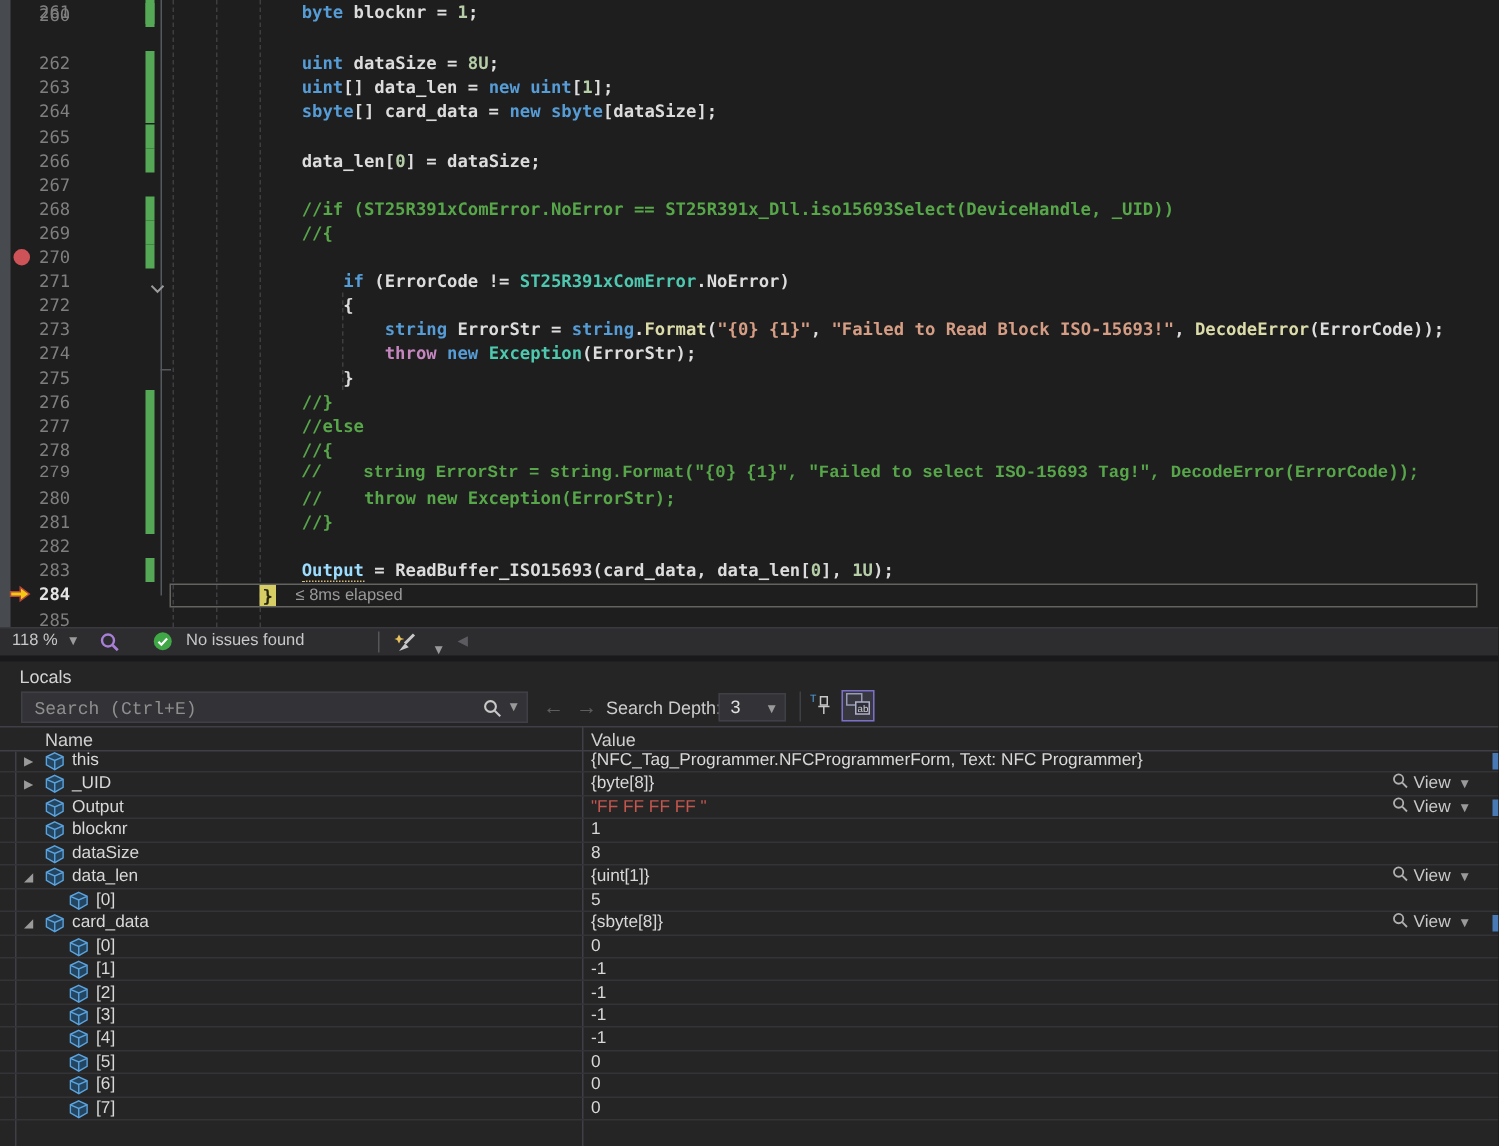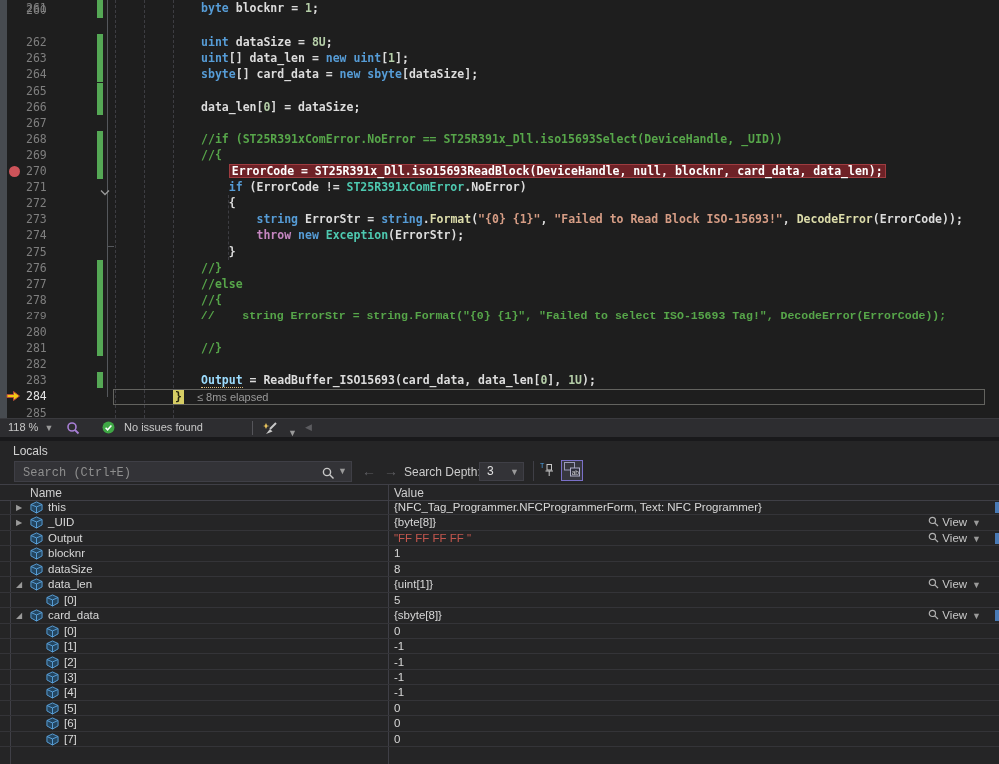--- a/index.html
+++ b/index.html
@@ -9,21 +9,21 @@
   
   #editor{position:absolute;left:0;top:0;width:999px;height:418px;background:#1e1e1e;overflow:hidden;}
   #left-strip{position:absolute;left:0;top:0;width:7px;height:418px;background:#474b50;}
   .iguide{position:absolute;width:0;border-left:1px dashed #3d3d42;}
   #struct-line{position:absolute;left:107px;top:0;width:0;height:397px;border-left:1px solid #55585c;}
   #struct-tick{position:absolute;left:107px;top:246px;width:7px;height:0;border-top:1px solid #55585c;}
 
   .code-line{position:absolute;left:0;width:999px;height:16.1px;line-height:16.1px;
     font-family:"DejaVu Sans Mono",monospace;font-size:11.5px;font-weight:bold;}
   .ln{position:absolute;left:26px;width:52px;text-align:left;color:#7f7f7f;font-weight:normal;}
-  .current .ln{color:#e4e4e4;font-weight:normal;}
+  .current .ln{color:#e4e4e4;font-weight:bold;}
   .gbar{position:absolute;left:97px;top:0;bottom:0;width:6px;background:#55a855;}
   .bp{position:absolute;left:9px;top:3px;width:11px;height:11px;border-radius:50%;background:#cd5359;}
   .cur-arrow{position:absolute;left:6px;top:2px;}
   .fold{position:absolute;left:100px;top:5px;}
   .code{position:absolute;left:118px;white-space:pre;color:#dcdcdc;}
   .tk-k{color:#569cd6}.tk-ctl{color:#c586c0}.tk-ty{color:#4ec9b0}.tk-m{color:#dcdcaa}
   .tk-n{color:#b5cea8}.tk-s{color:#d69d85}.tk-c{color:#57a64a}.tk-v{color:#dcdcdc}.tk-d{color:#dcdcdc}
   .tk-hl{color:#ffffff}
   .tk-prop{color:#9cdcfe;border-bottom:1px dotted #d7ba7d;}
   .bphl{background:#6e2227;box-shadow:inset 0 0 0 1px #9e3c40;color:#fff;padding:0 3px;}
@@ -148,21 +148,20 @@
         </div>
         <div class="code-line" style="top: 146.9px;">
           <span class="ln">269</span>
           <div class="gbar"></div>
           <span class="code">            <span class="tk-c">//{</span></span>
         </div>
         <div class="code-line" style="top: 163px;">
           <span class="bp"></span>
           <span class="ln">270</span>
           <div class="gbar"></div>
-          <span class="code">                <span class="bphl"><span class="tk-hl">ErrorCode = ST25R391x_Dll.iso15693ReadBlock(DeviceHandle, null, blocknr, card_data, data_len);</span></span></span>
         </div>
         <div class="code-line" style="top: 179.1px;">
           <span class="ln">271</span>
           <span class="fold"><svg width="10" height="7" viewBox="0 0 10 7">
               <polyline points="1,1.5 5,5.5 9,1.5" fill="none" stroke="#9a9a9a" stroke-width="1.3"></polyline>
             </svg></span>
           <span class="code">                <span class="tk-k">if</span><span class="tk-d"> (</span><span class="tk-v">ErrorCode</span><span class="tk-d"> != </span><span class="tk-ty">ST25R391xComError</span><span class="tk-d">.</span><span class="tk-v">NoError</span><span class="tk-d">)</span></span>
         </div>
         <div class="code-line" style="top: 195.2px;">
           <span class="ln">272</span>
@@ -196,20 +195,21 @@
           <span class="code">            <span class="tk-c">//{</span></span>
         </div>
         <div class="code-line" style="top: 307.9px; font-family: Liberation Mono, monospace;">
           <span class="ln">279</span>
           <div class="gbar"></div>
           <span class="code">            <span class="tk-c">//    string ErrorStr = string.Format("{0} {1}", "Failed to select ISO-15693 Tag!", DecodeError(ErrorCode));</span></span>
         </div>
         <div class="code-line" style="top: 324px;">
           <span class="ln">280</span>
           <div class="gbar"></div>
+          <span class="code">            <span class="tk-c">//    throw new Exception(ErrorStr);</span></span>
         </div>
         <div class="code-line" style="top: 340.1px;">
           <span class="ln">281</span>
           <div class="gbar"></div>
           <span class="code">            <span class="tk-c">//}</span></span>
         </div>
         <div class="code-line" style="top: 356.2px;">
           <span class="ln">282</span>
           <span class="code"></span>
         </div>

